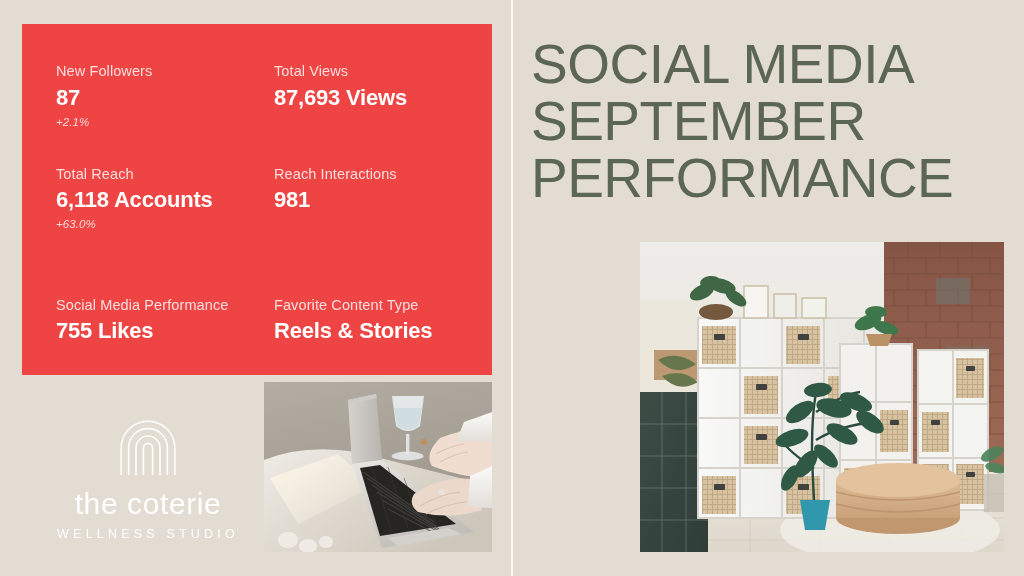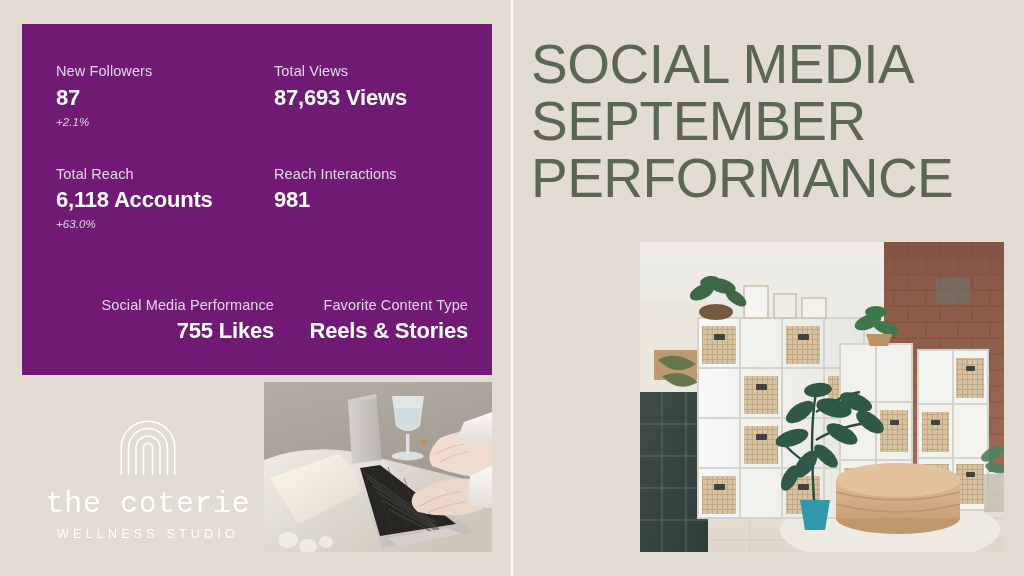--- a/index.html
+++ b/index.html
@@ -13,31 +13,31 @@
 
   
   .divider {
     position:absolute; left:511px; top:0; width:2px; height:576px;
     background:#fbf9f6;
   }
 
   
   .stats-panel {
     position:absolute; left:22px; top:24px; width:470px; height:351px;
-    background:#701a75;
+    background:#ef4444;
   }
   .stat-grid {
     position:absolute; left:34px; top:38px; width:412px;
     display:grid;
     grid-template-columns:218px 194px;
     grid-auto-rows:min-content;
   }
   .stat { padding-bottom:10px; }
   .stat-row2 { padding-top:24px; }
-  .stat-row3 { padding-top:52px;text-align:right; }
+  .stat-row3 { padding-top:52px; }
   .stat-label {
     font-size:14.5px; color:#ffffff; opacity:.82;
     letter-spacing:.1px; line-height:1.35; font-weight:400;
     white-space:nowrap;
   }
   .stat-value {
     font-size:22px; font-weight:700; color:#ffffff;
     line-height:1.32; letter-spacing:-.2px; white-space:nowrap;
     margin-top:1px;
   }
@@ -47,21 +47,21 @@
   }
 
   
   .logo-block {
     position:absolute; left:48px; top:418px; width:200px;
     display:flex; flex-direction:column; align-items:center;
   }
   .logo-mark { width:60px; height:58px; display:block; }
   .logo-wordmark {
     margin-top:13px;
-    font-family:Liberation Mono, monospace;
+    font-family:Liberation Sans, sans-serif;
     font-size:30px; color:#ffffff; letter-spacing:.6px;
     line-height:1; white-space:nowrap;
   }
   .logo-tagline {
     margin-top:9px;
     font-size:12.5px; color:#ffffff; letter-spacing:4.2px;
     line-height:1; white-space:nowrap; font-weight:400;
   }
 
   

